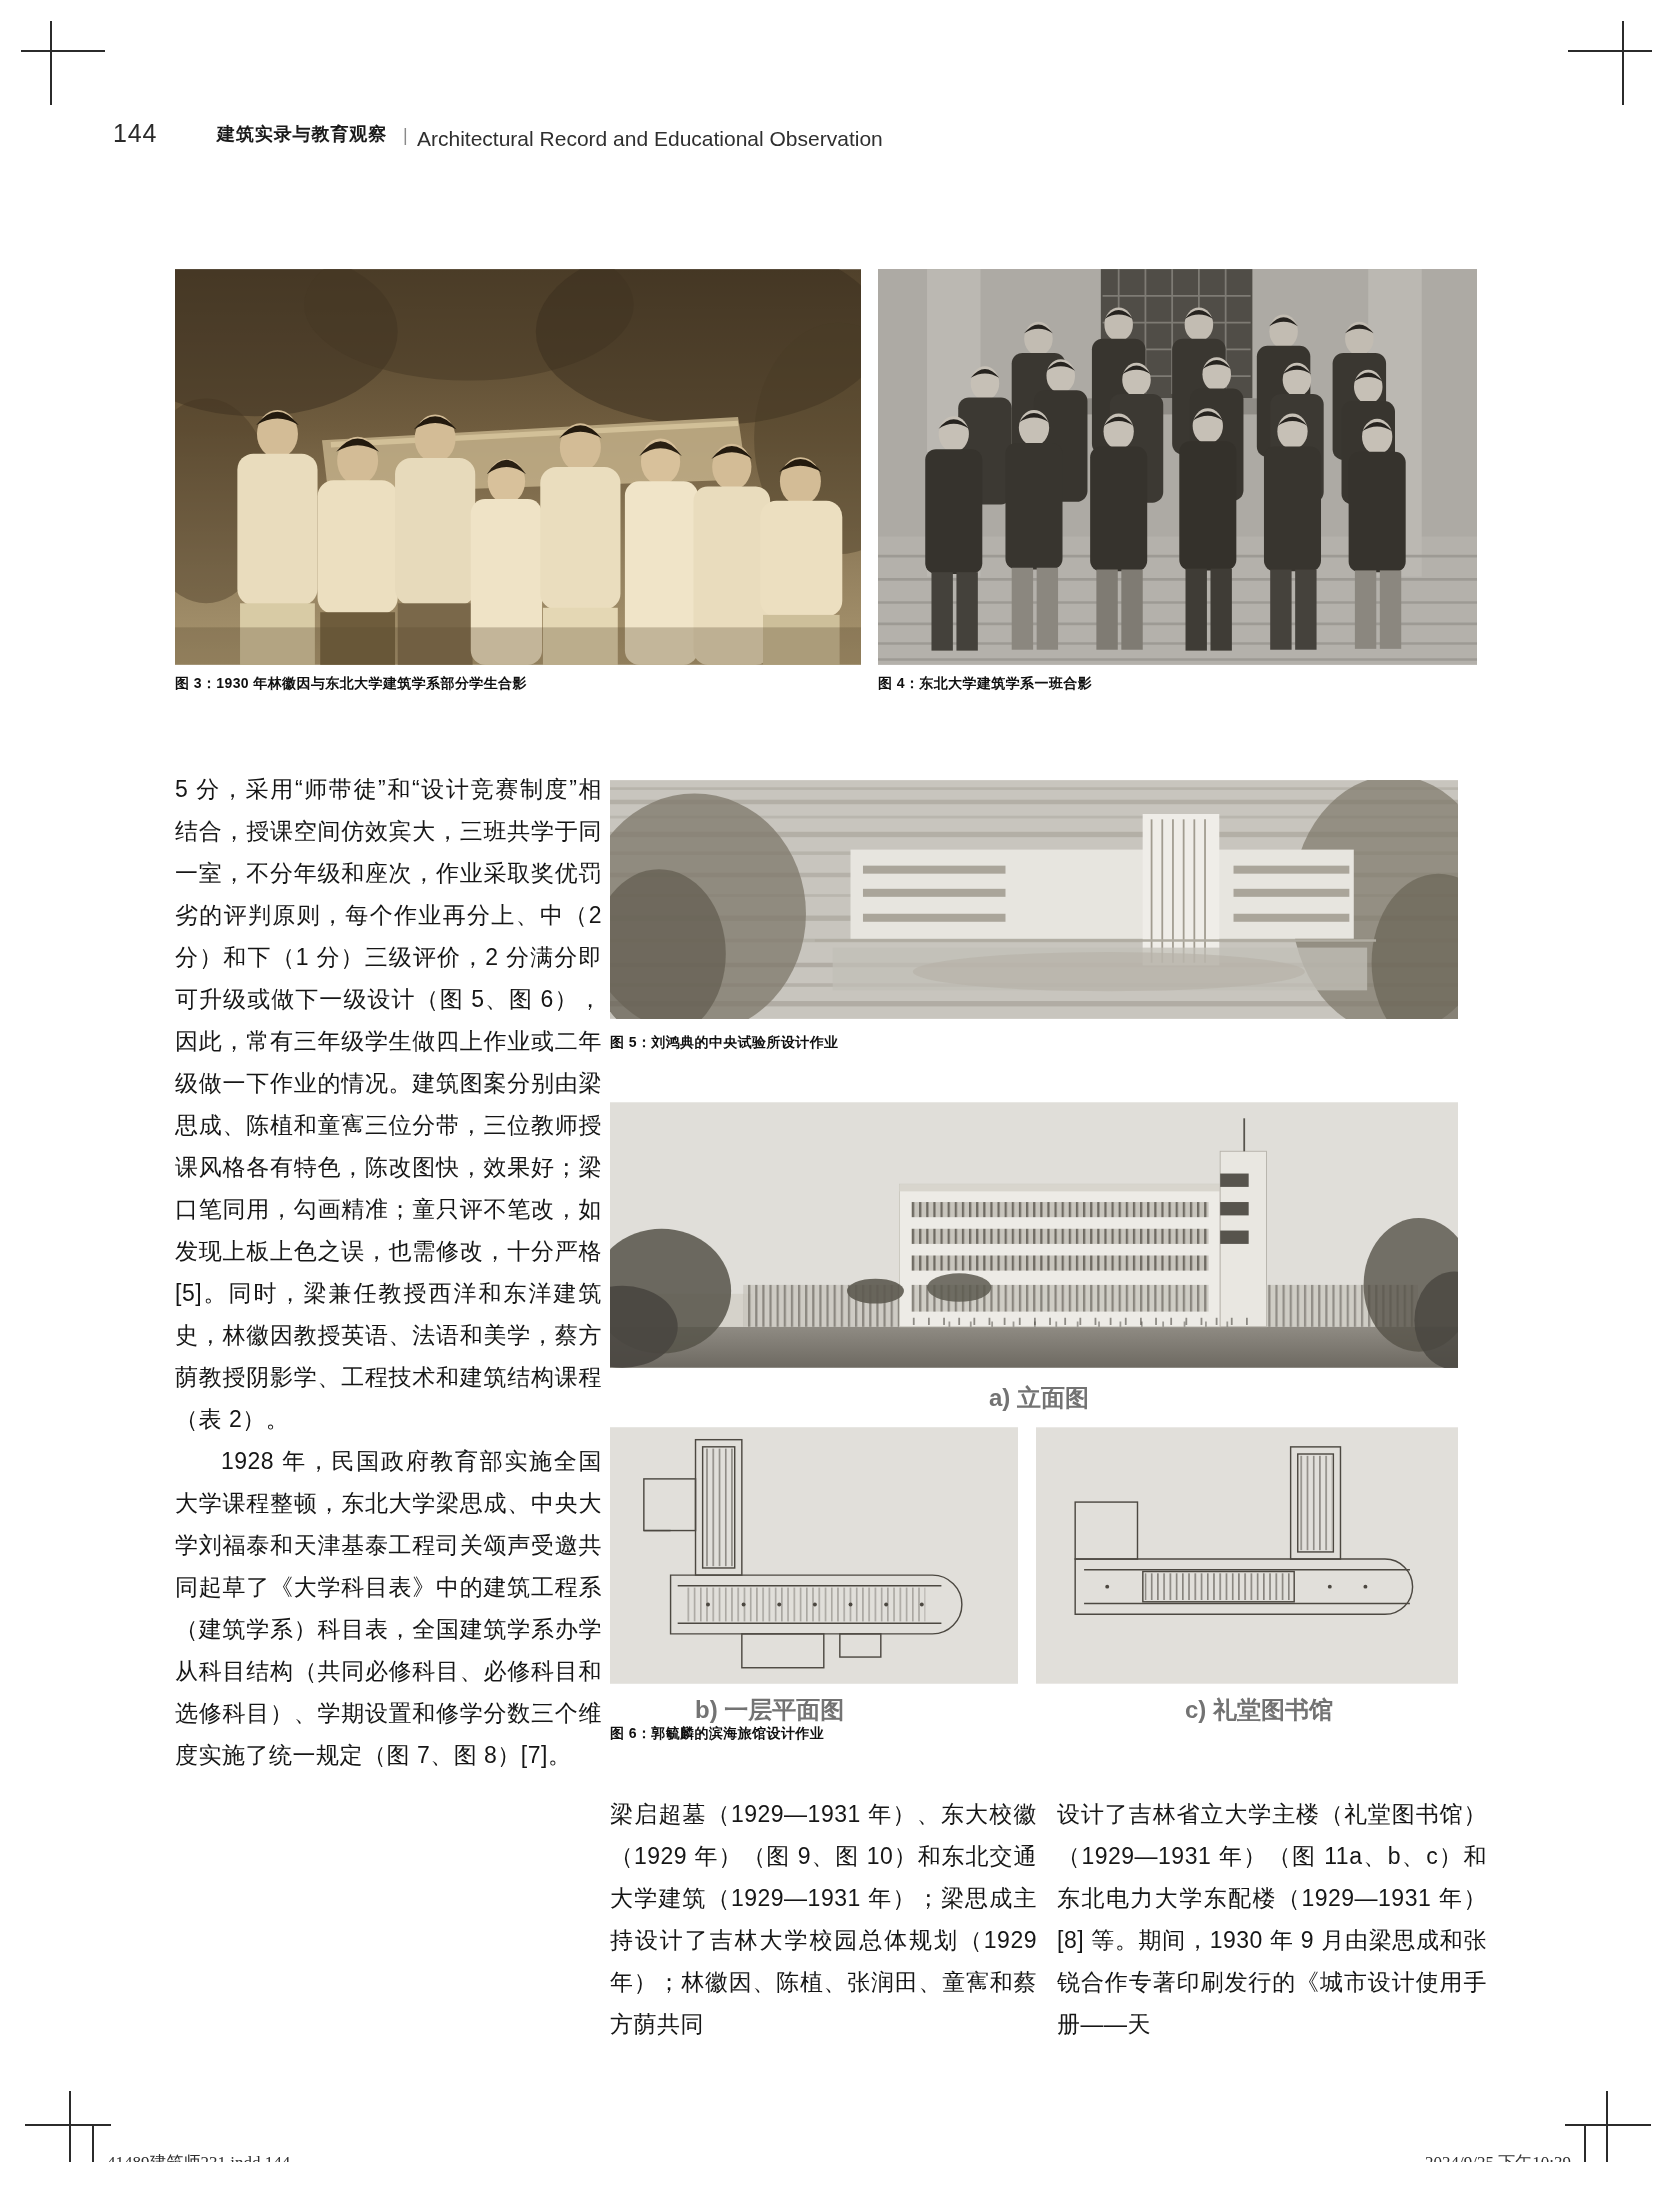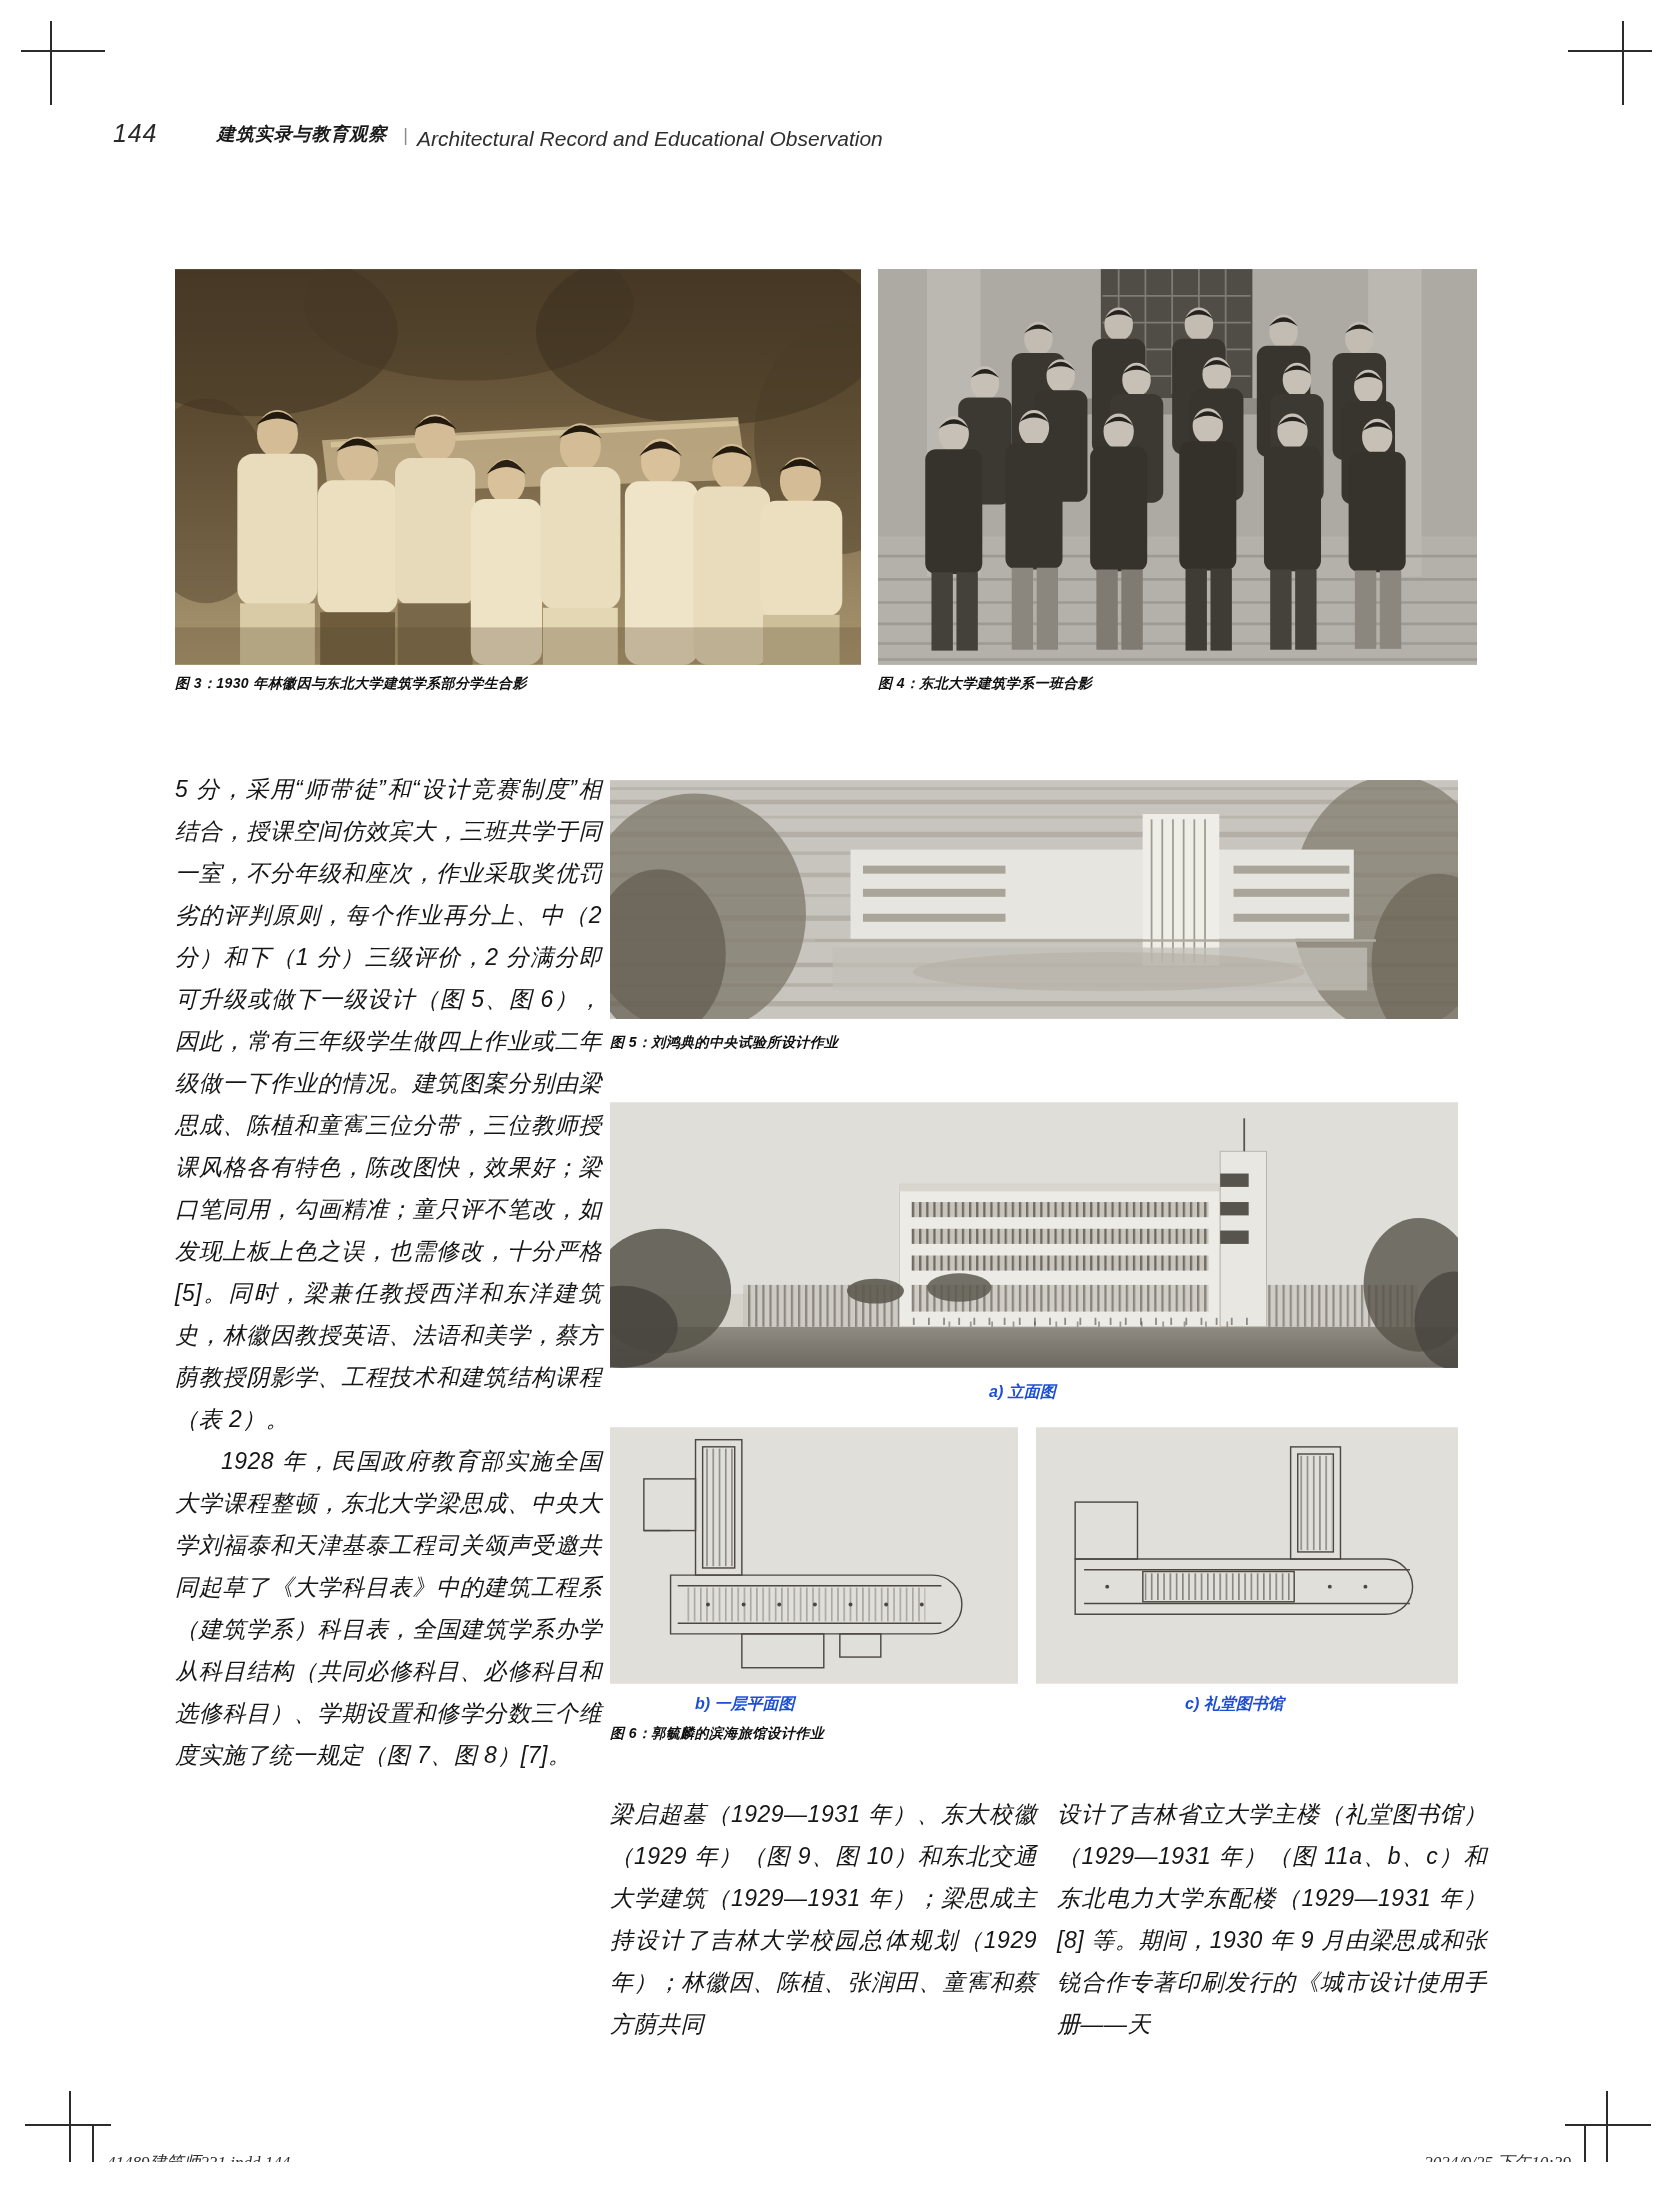--- a/index.html
+++ b/index.html
@@ -1,31 +1,31 @@
 <!DOCTYPE html>
 <html style="font-size:14.3px"><head>
 <meta charset="utf-8">
 <style>
   html,body{margin:0;padding:0;background:#ffffff;}
   .page{position:relative;width:1674px;height:2162px;background:#ffffff;overflow:hidden;
-        font-family:"Liberation Sans",sans-serif;color:#1b1b1b;font-style:italic;}
+        font-family:"Liberation Sans",sans-serif;color:#1b1b1b;}
   
   .cm{position:absolute;background:#2b2b2b;}
   .cm.v{width:1.8px;}
   .cm.h{height:1.8px;}
   
   .pagenum{position:absolute;left:113px;top:119px;font-size:25px;letter-spacing:0.9px;color:#2a2a2a;}
   .hcn{position:absolute;left:217px;top:122px;font-size:18px;font-weight:700;color:#1a1a1a;letter-spacing:0.9px;}
   .hsep{position:absolute;left:403px;top:125px;font-size:18px;color:#8a8a8a;}
   .hen{position:absolute;left:417px;top:127px;font-size:21px;color:#2f2f2f;}
   
   .fig{position:absolute;overflow:hidden;}
   .fig svg{display:block;}
   .cap{position:absolute;font-size:14px;font-weight:700;color:#101010;letter-spacing:0.4px;white-space:nowrap;}
-  .subcap{position:absolute;font-size:16px;font-weight:700;color:#1d4ed8;text-align:right;white-space:nowrap;}
+  .subcap{position:absolute;font-size:24px;font-weight:700;color:#737373;text-align:right;white-space:nowrap;}
   
   .col{position:absolute;font-size:23px;line-height:42px;letter-spacing:0.5px;
        text-align:justify;text-justify:inter-ideograph;color:#161616;font-weight:500;}
   .col p{margin:0;}
   .col p.ind{text-indent:2em;}
   
   .foot{position:absolute;font-size:17px;color:#2e2e2e;font-family:"Liberation Serif",serif;white-space:nowrap;}
 </style>
 </head>
 <body>

